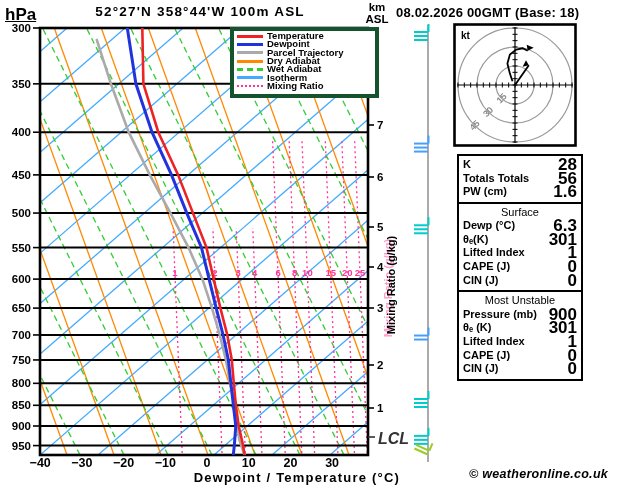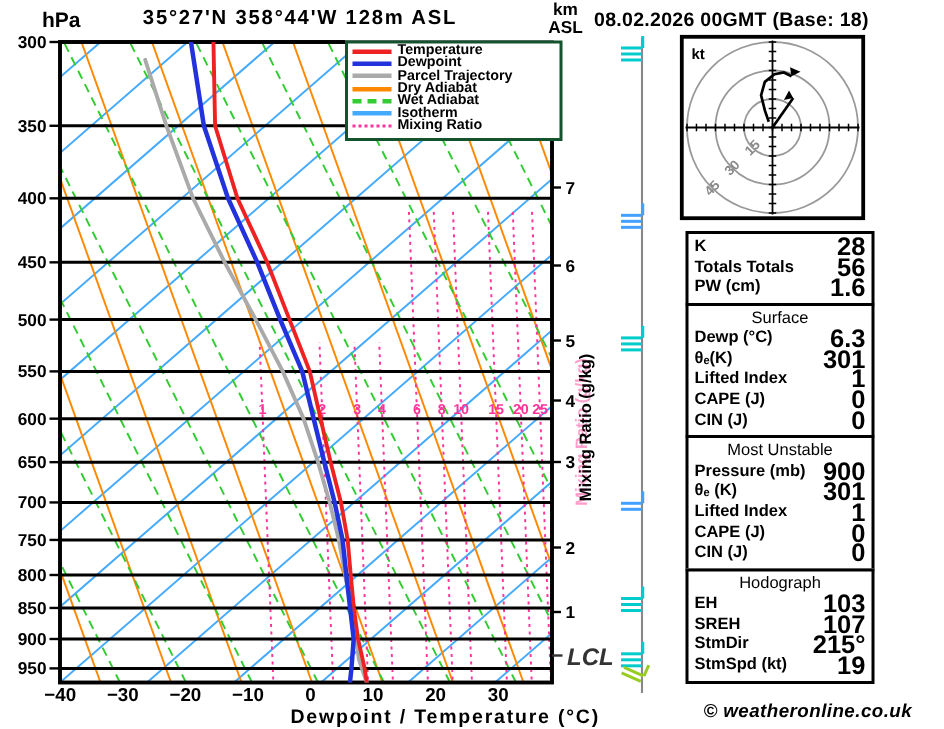--- a/index.html
+++ b/index.html
@@ -1,23 +1,23 @@
 <!DOCTYPE html>
 <html><head>
 <meta charset="utf-8">
 <style>
   html,body{margin:0;padding:0;background:#fff;font-family:"Liberation Sans",sans-serif;}
   #page{position:relative;width:629px;height:486px;background:#fff;overflow:hidden;}
   .abs{position:absolute;}
   .b{font-weight:bold;color:#000;}
   #station-title{left:28px;top:4px;width:344px;text-align:center;font-size:13.5px;letter-spacing:1.2px;}
-  #hpa-unit{left:28px;top:5px;font-size:14px;}
+  #hpa-unit{left:5px;top:5px;font-size:17px;text-decoration:underline;}
   #km-unit{left:362px;top:1px;width:30px;text-align:center;font-size:11.5px;line-height:12px;}
   #date-title{left:396px;top:5px;width:231px;text-align:left;font-size:13px;letter-spacing:0.2px;}
-  #legend{left:230px;top:27px;width:138px;height:62px;border:2px solid #14532d;background:#fff;padding:1px 0 0 3px;z-index:5;}
+  #legend{left:230px;top:27px;width:138px;height:62px;border:4px solid #14532d;background:#fff;padding:1px 0 0 3px;z-index:5;}
   .legend-row{display:flex;align-items:center;height:8.3px;}
   .legend-swatch{width:26px;margin-right:4px;flex:0 0 26px;}
   .legend-label{font-size:9.5px;font-weight:bold;color:#000;line-height:8px;white-space:nowrap;}
   #xaxis-title{left:0px;top:470px;width:400px;text-align:right;font-size:13px;letter-spacing:1.2px;}
   #mixratio-label,#mixratio-label-shadow{width:118px;text-align:center;font-size:11px;white-space:nowrap;transform:rotate(-90deg);}
   #mixratio-label{left:332px;top:279px;color:#000;}
   #mixratio-label-shadow{left:329px;top:282px;color:#ff9ecb;}
   #lcl-label{left:378px;top:430px;font-size:16px;color:#333;font-style:italic;}
   #stats{left:457px;top:154px;width:126px;}
   .stats-section{border:2px solid #000;background:#fff;margin-top:-2px;padding:2px 0 3px 0;}
@@ -28,21 +28,21 @@
   .stat-value{flex:0 0 38px;font-size:17px;font-weight:bold;text-align:right;}
   #copyright{left:448px;top:467px;width:181px;text-align:center;font-size:12.5px;letter-spacing:0.3px;font-style:italic;}
   svg text{font-family:"Liberation Sans",sans-serif;}
 </style>
 </head>
 <body>
 
 <div id="page">
 
   <div class="abs b" id="hpa-unit">hPa</div>
-  <div class="abs b" id="station-title">35°27'N 358°44'W 128m ASL</div>
+  <div class="abs b" id="station-title">52°27'N 358°44'W 100m ASL</div>
   <div class="abs b" id="km-unit">
     <div>km</div>
     <div>ASL</div>
   </div>
   <div class="abs b" id="date-title">08.02.2026 00GMT (Base: 18)</div>
 
   <svg class="abs" id="skewt-svg" style="left:0;top:0" width="450" height="486" viewBox="0 0 450 486">
       <defs>
         <clipPath id="plotclip">
           <rect x="40" y="28" width="328" height="427"></rect>
@@ -378,35 +378,16 @@
         </div>
         <div class="stat-row">
           <div class="stat-label">CAPE (J)</div>
           <div class="stat-value">0</div>
         </div>
         <div class="stat-row">
           <div class="stat-label">CIN (J)</div>
           <div class="stat-value">0</div>
         </div>
       </div>
-      <div class="stats-section">
-        <div class="section-header">Hodograph</div>
-        <div class="stat-row">
-          <div class="stat-label">EH</div>
-          <div class="stat-value">103</div>
-        </div>
-        <div class="stat-row">
-          <div class="stat-label">SREH</div>
-          <div class="stat-value">107</div>
-        </div>
-        <div class="stat-row">
-          <div class="stat-label">StmDir</div>
-          <div class="stat-value">215°</div>
-        </div>
-        <div class="stat-row">
-          <div class="stat-label">StmSpd (kt)</div>
-          <div class="stat-value">19</div>
-        </div>
-      </div>
     </div>
 
   <div class="abs b" id="copyright">© weatheronline.co.uk</div>
 </div>
 
 </body></html>

